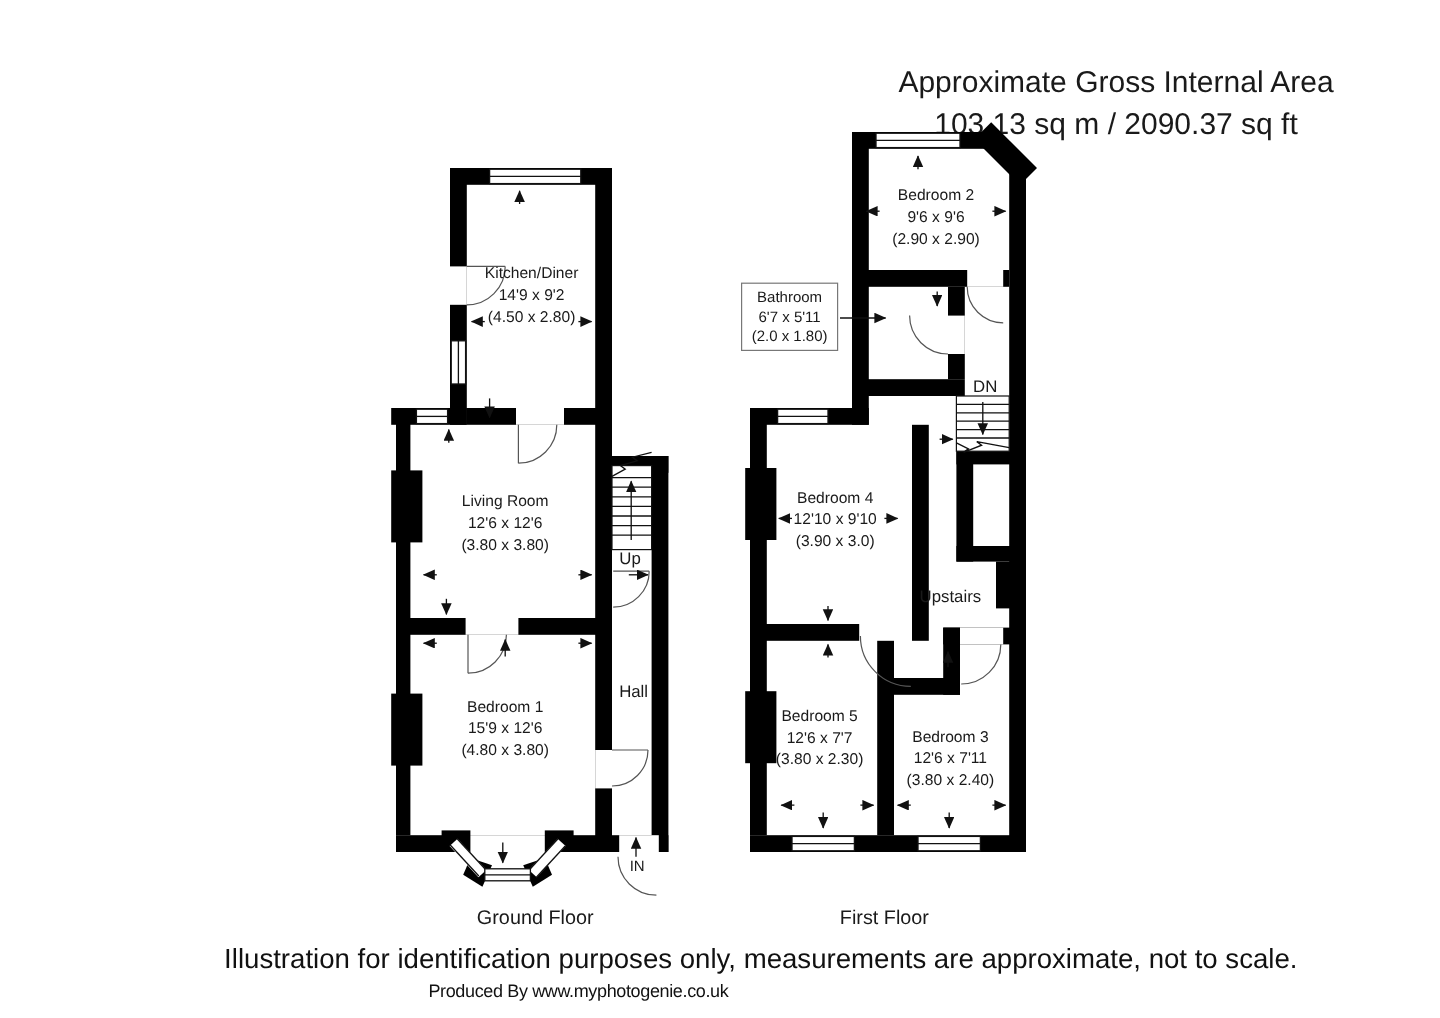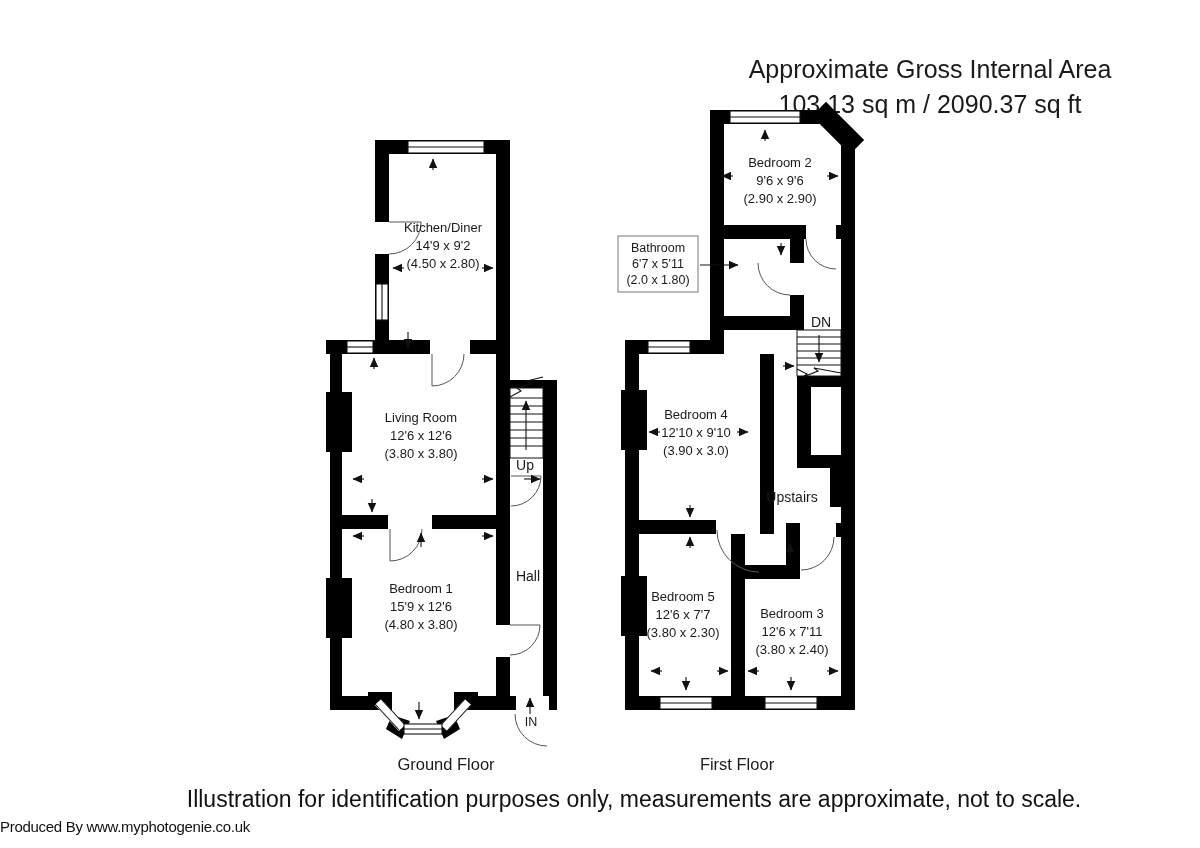--- a/index.html
+++ b/index.html
@@ -1,19 +1,19 @@
 <!DOCTYPE html>
 <html><head>
 <meta charset="utf-8">
 <style>
   html,body{margin:0;padding:0;background:#fff;}
   body{width:1200px;height:848px;position:relative;font-family:"Liberation Sans",sans-serif;color:#1a1a1a;overflow:hidden;}
   .hdr{position:absolute;top:16px;left:690px;width:480px;text-align:center;font-size:25px;line-height:35px;color:#1a1a1a;margin-top:36px;}
   .ftr{position:absolute;top:786px;left:0;width:1200px;text-align:center;font-size:23px;color:#111;padding-left:34px;}
-  .credit{position:absolute;top:818px;left:0;width:964px;font-size:15px;letter-spacing:-0.3px;color:#111;}
+  .credit{position:absolute;top:818px;left:0;width:964px;text-align:center;font-size:15px;letter-spacing:-0.3px;color:#111;}
   svg{position:absolute;top:0;left:0;}
   svg text{font-family:"Liberation Sans",sans-serif;fill:#1a1a1a;}
   .room{font-size:13px;}
   .small{font-size:12.5px;}
   .zone{font-size:14px;}
   .floorlbl{font-size:16.5px;}
   .wall{fill:#000;stroke:none;}
   .cut{fill:#fff;stroke:none;}
   .thin{stroke:#111;stroke-width:1.1;fill:none;}
   .arc{stroke:#555;stroke-width:1;fill:none;}

